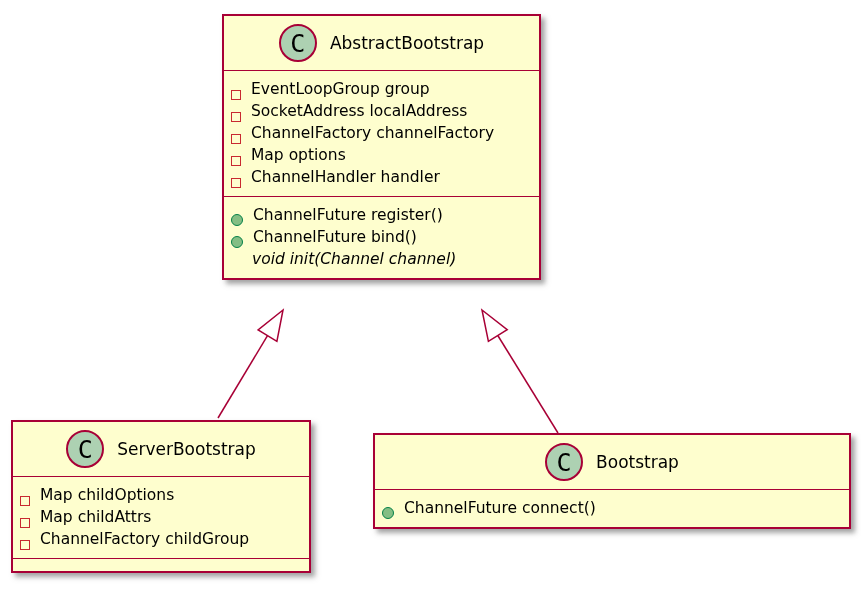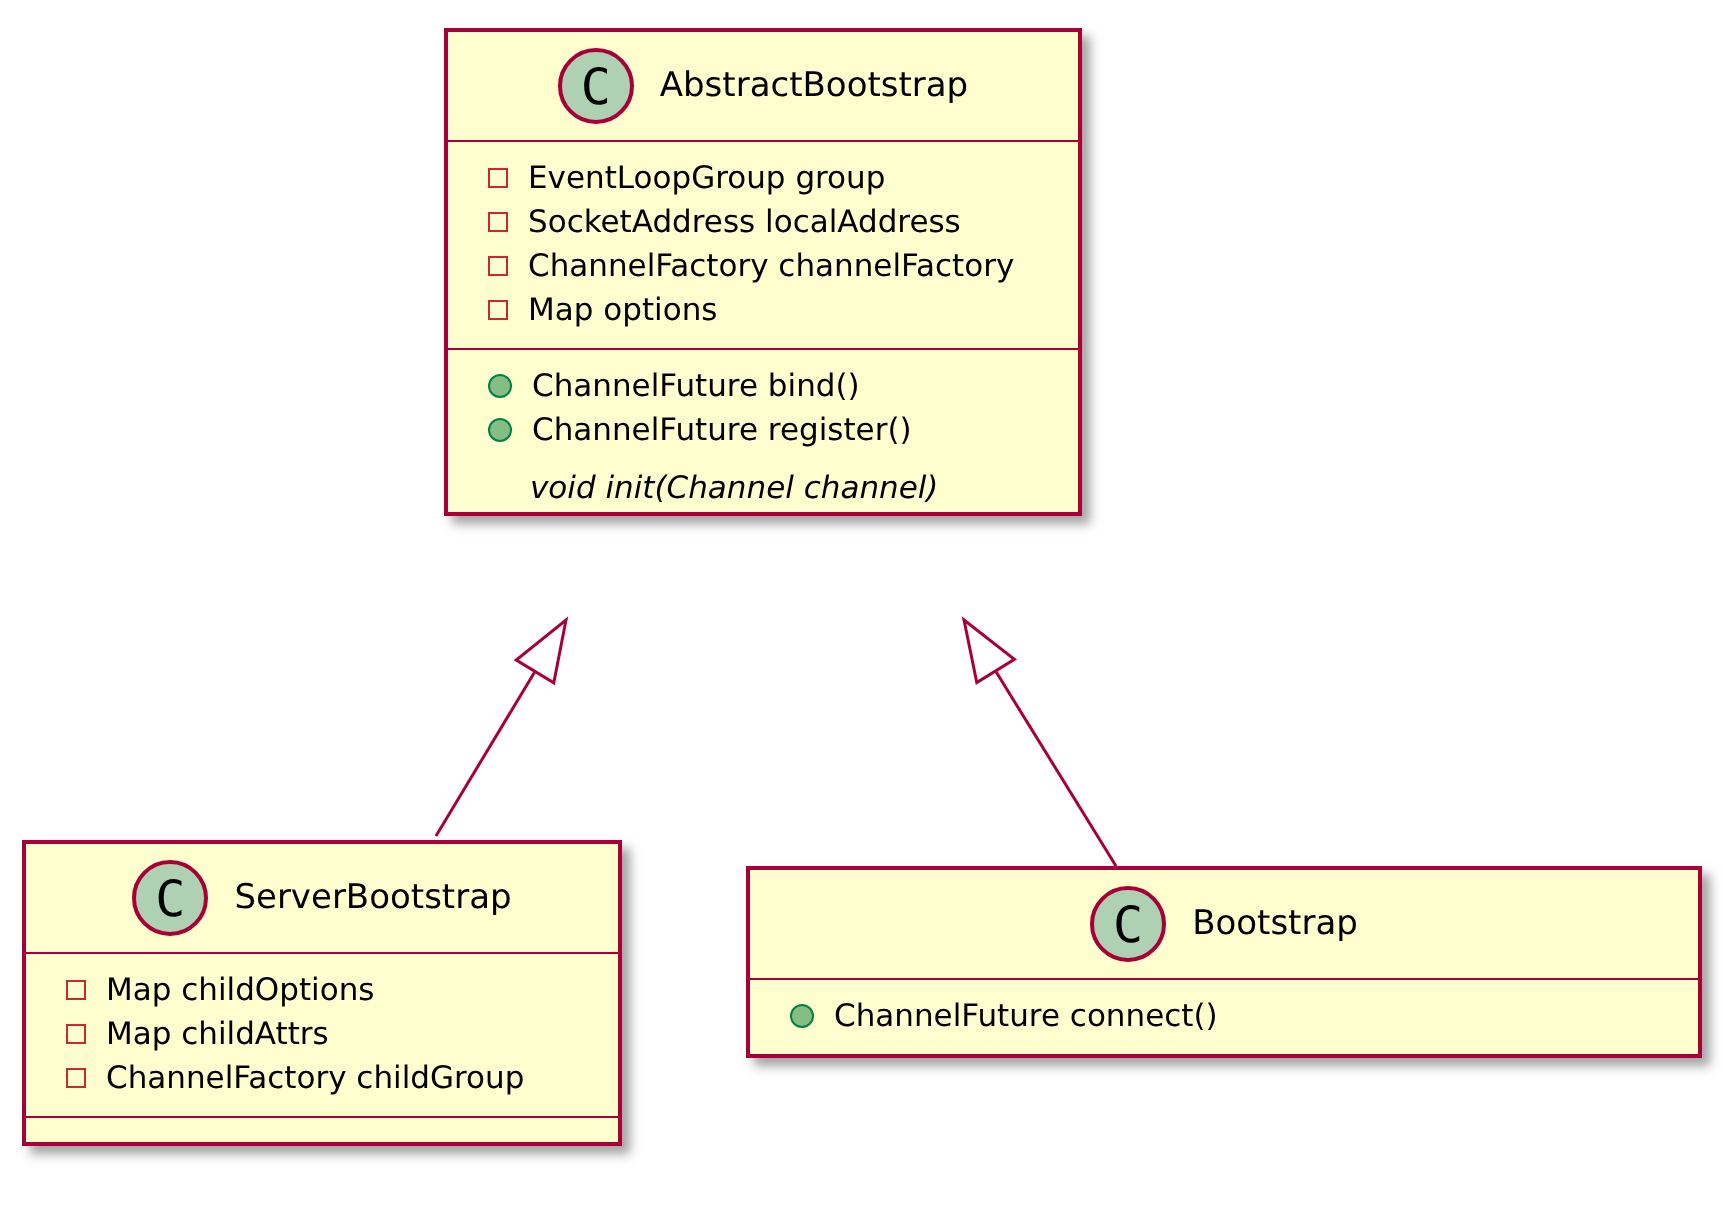--- a/index.html
+++ b/index.html
@@ -49,23 +49,23 @@
   .compartment {
     border-top: 1.5px solid #A80036;
     padding: 7px 0 8px 0;
   }
   .compartment.empty {
     height: 12px;
     padding: 0;
   }
   .member-row {
     display: flex;
-    align-items: center;
+    align-items: flex-end;
     gap: 10px;
-    padding-left: 20px;
+    padding-left: 7px;
     line-height: 22px;
     height: 22px;
     font-size: 15.5px;
     white-space: nowrap;
   }
   .field-sq {
     width: 8px;
     height: 8px;
     border: 1.5px solid #C82930;
     background: transparent;
@@ -127,29 +127,33 @@
         <span>SocketAddress localAddress</span>
       </div>
       <div class="member-row">
         <span class="field-sq"></span>
         <span>ChannelFactory channelFactory</span>
       </div>
       <div class="member-row">
         <span class="field-sq"></span>
         <span>Map options</span>
       </div>
+      <div class="member-row">
+        <span class="field-sq"></span>
+        <span>ChannelHandler handler</span>
+      </div>
     </div>
     <div class="compartment">
       <div class="member-row">
         <span class="method-ci"></span>
-        <span>ChannelFuture bind()</span>
+        <span>ChannelFuture register()</span>
       </div>
       <div class="member-row">
         <span class="method-ci"></span>
-        <span>ChannelFuture register()</span>
+        <span>ChannelFuture bind()</span>
       </div>
       <div class="member-row">
         <span class="icon-spacer"></span>
         <span class="abstract-method">void init(Channel channel)</span>
       </div>
     </div>
   </div>
 
   <div class="class-box" style="left:11px; top:420px; width:300px;">
     <div class="class-title">

